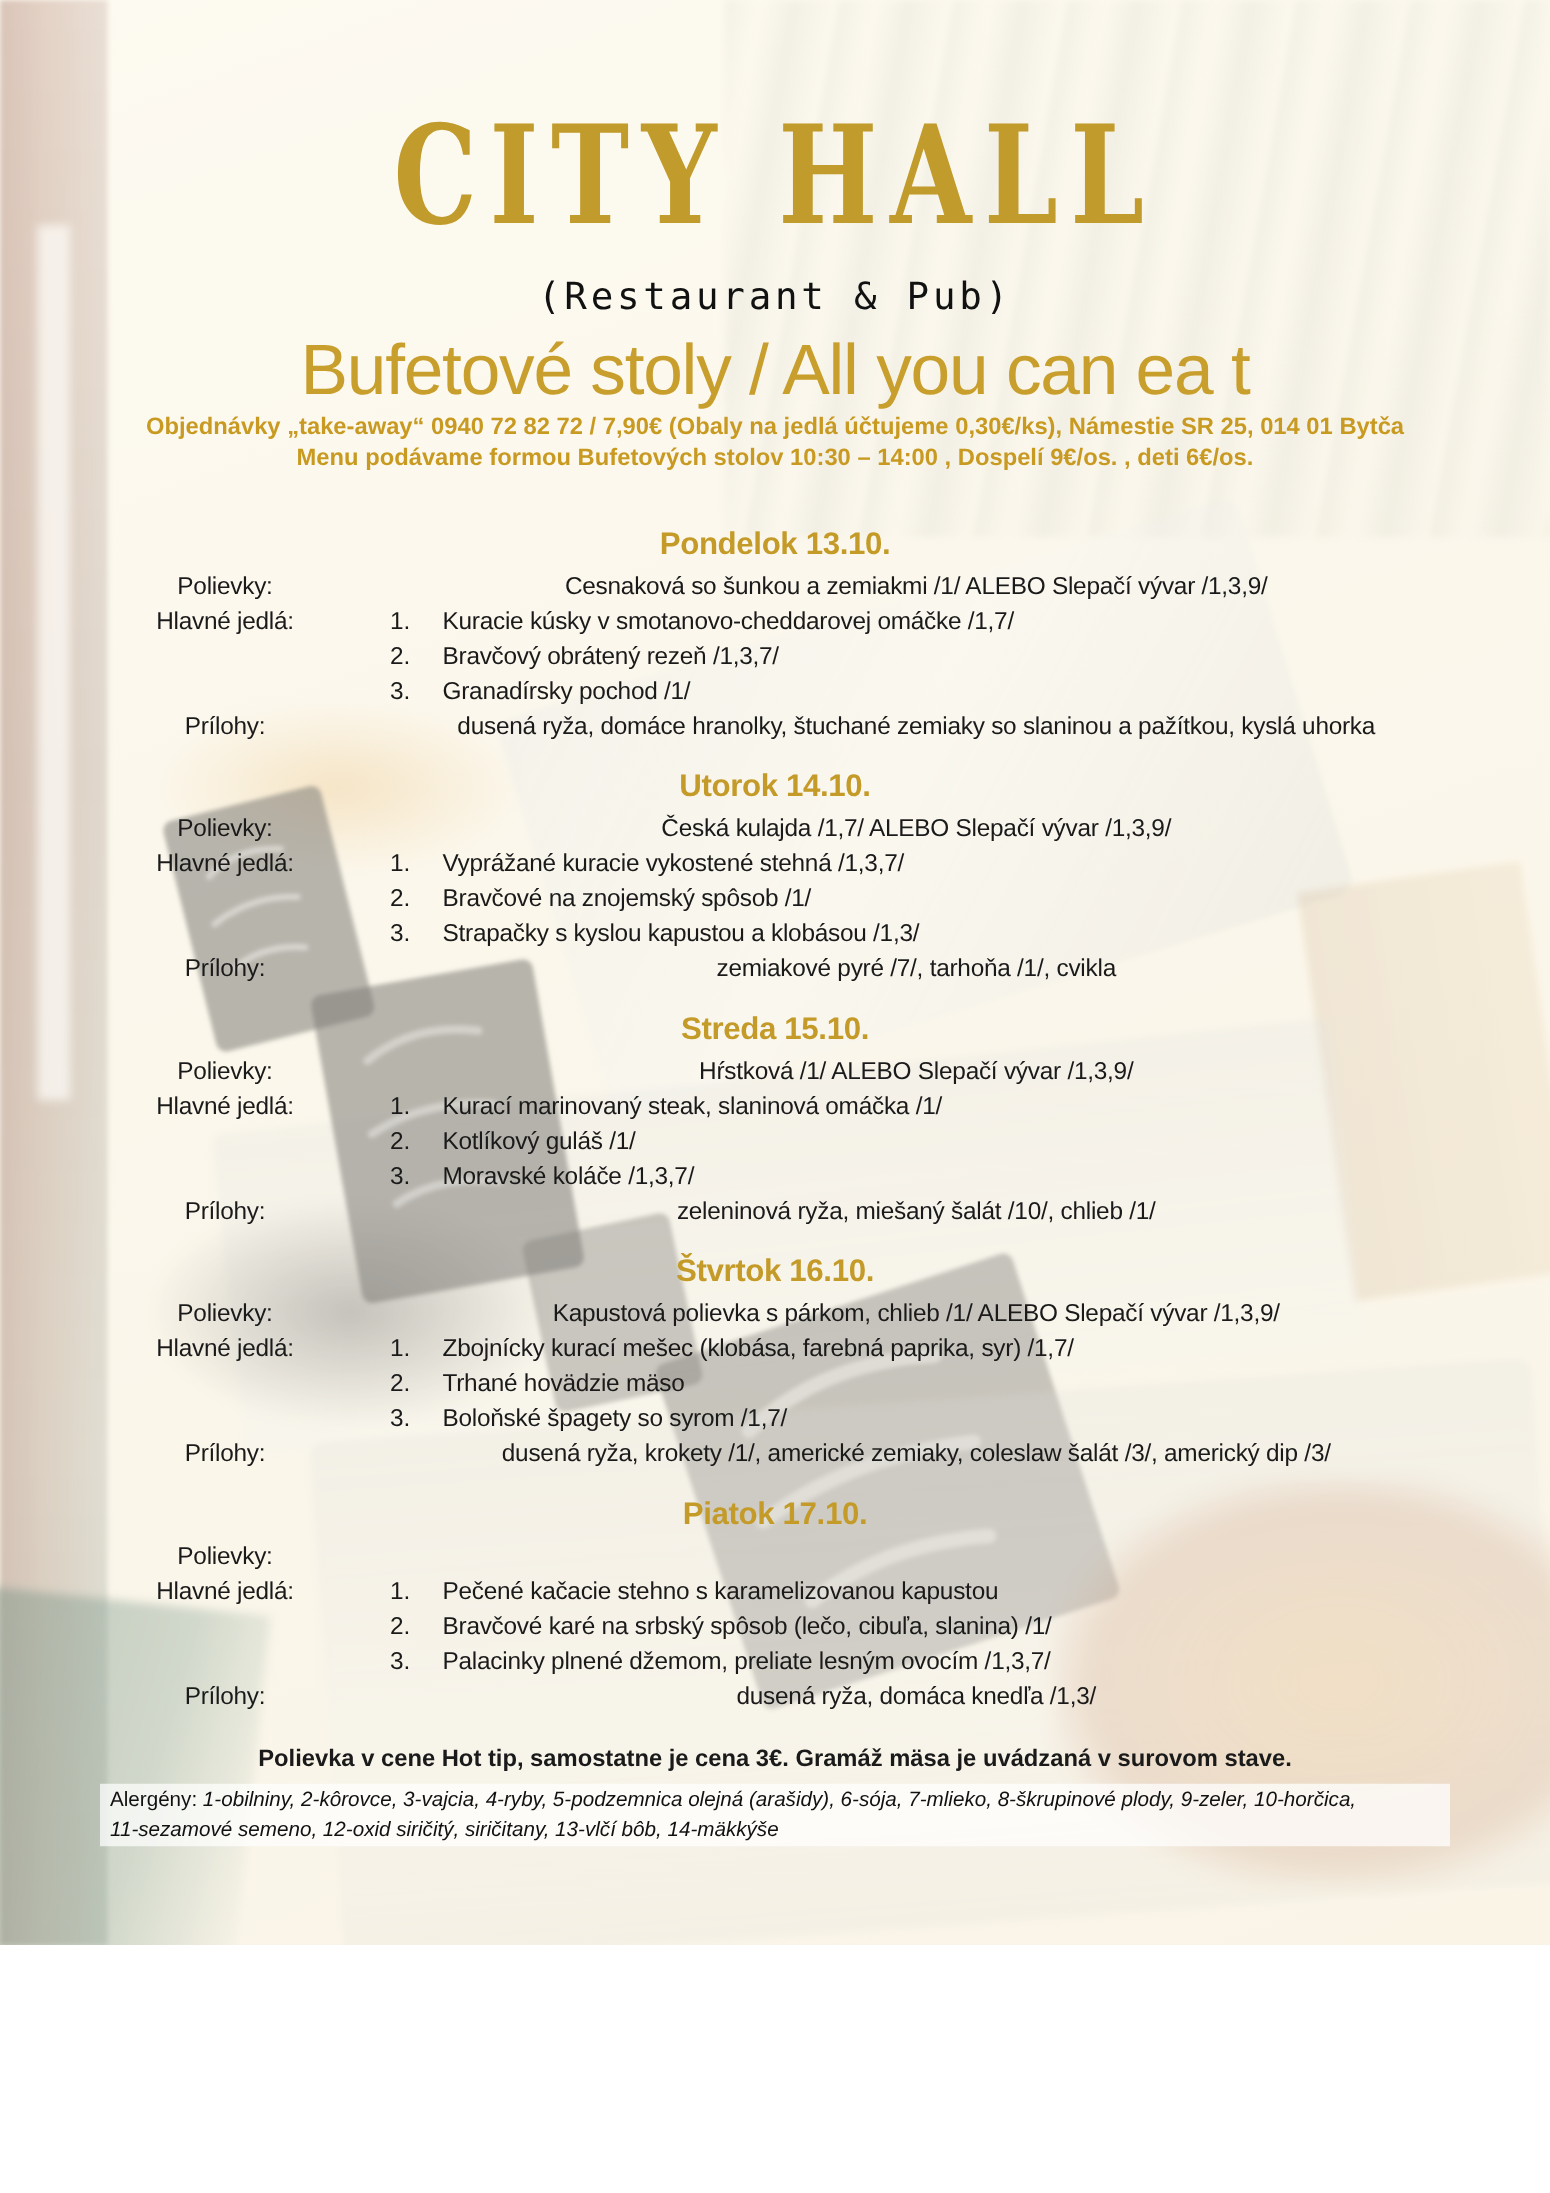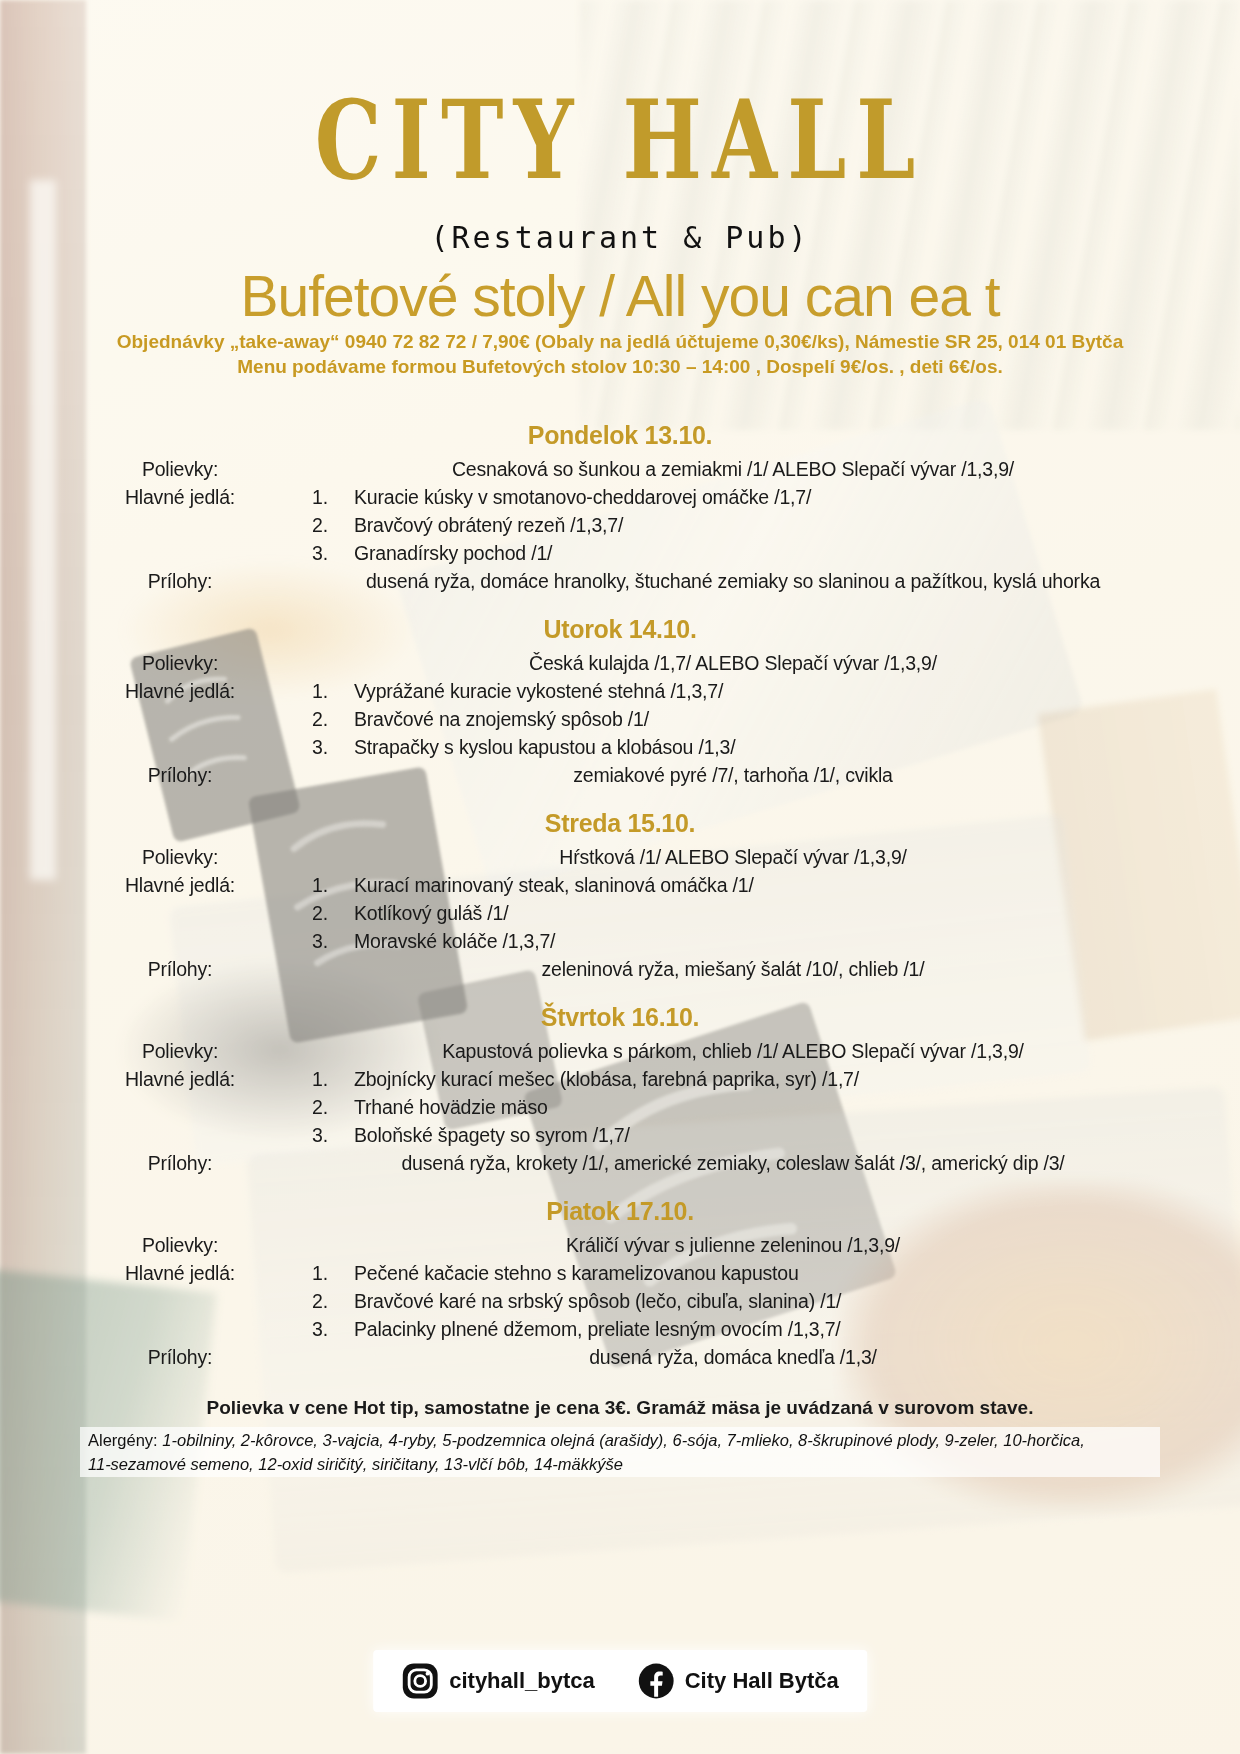--- a/index.html
+++ b/index.html
@@ -1,18 +1,18 @@
 <!DOCTYPE html>
 <html><head>
 <meta charset="utf-8">
 <style>
   html,body{margin:0;padding:0;}
   .page{
     position:relative;
-    width:1240px;height:1754px;
+    width:1240px;height:1556px;
     background:linear-gradient(160deg,#fdf9f0 0%,#faf4e6 45%,#f7efdf 100%);
     overflow:hidden;
     font-family:"Liberation Sans",sans-serif;
   }
   
   .bg{position:absolute;pointer-events:none;}
   .bg-left-strip{
     left:0;top:0;width:86px;height:100%;
     background:
       linear-gradient(90deg,rgba(140,70,50,.38) 0%,rgba(170,110,80,.28) 40%,rgba(255,255,255,.0) 100%),
@@ -294,21 +294,20 @@
         <div class="row">
             <span class="lbl">Prílohy:</span>
             <span class="val">dusená ryža, krokety /1/, americké zemiaky, coleslaw šalát /3/, americký dip /3/</span>
           </div>
       </div>
 
       <div class="day">
         <div class="day-name">Piatok 17.10.</div>
         <div class="row">
             <span class="lbl">Polievky:</span>
-            <span class="val">Králičí vývar s julienne zeleninou /1,3,9/</span>
           </div>
         <div class="row">
             <span class="lbl">Hlavné jedlá:</span>
             <span class="val main-row">
               <span class="num">1.</span>
               <span>Pečené kačacie stehno s karamelizovanou kapustou</span>
             </span>
           </div>
         <div class="row">
             <span class="lbl"></span>

